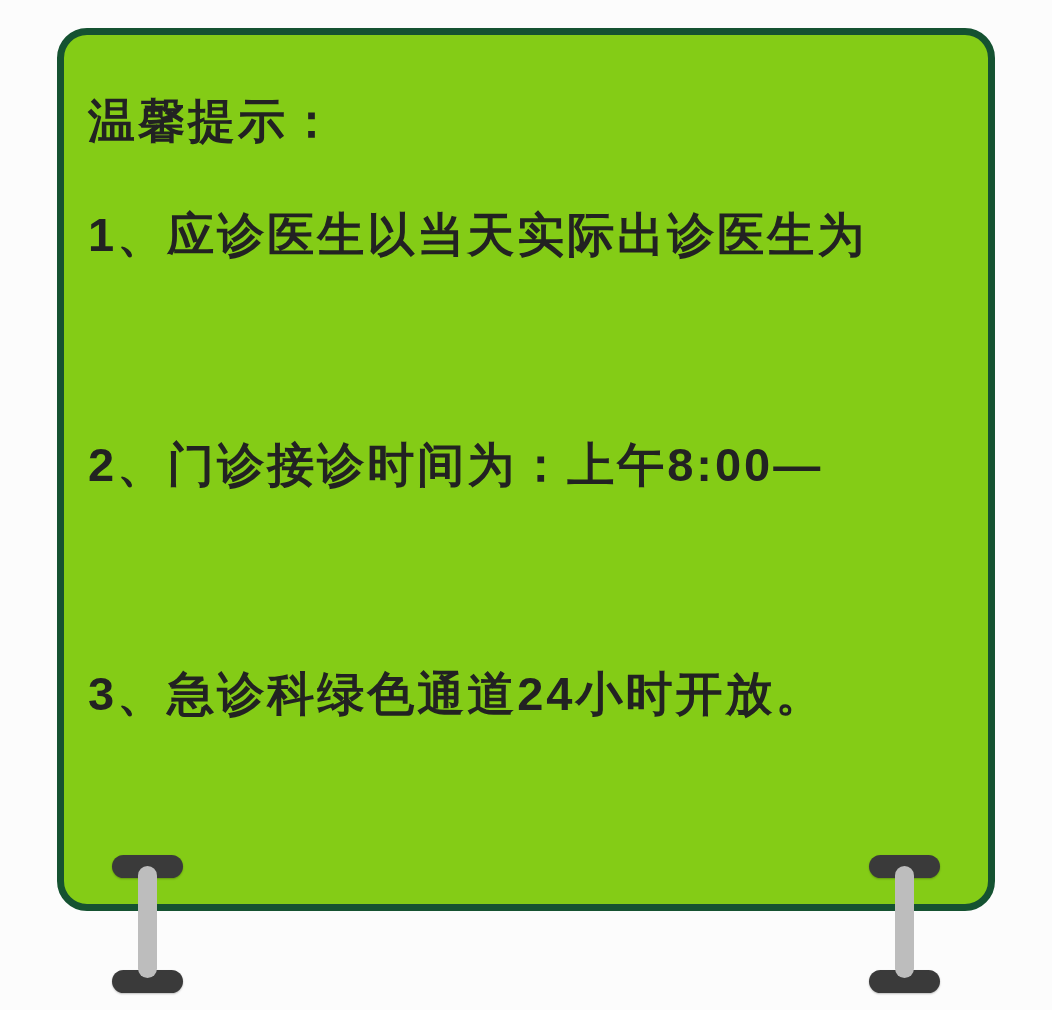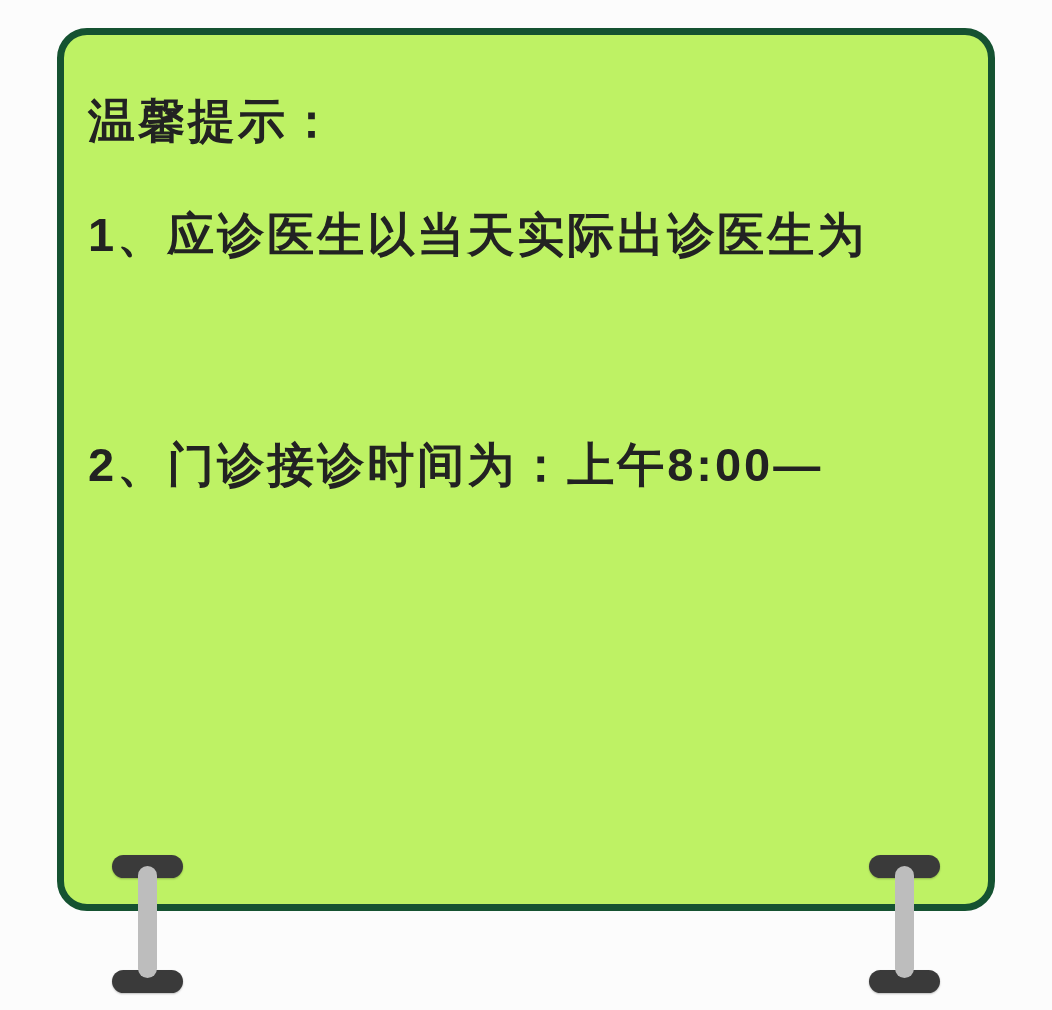--- a/index.html
+++ b/index.html
@@ -17,21 +17,21 @@
   
   .sign-board {
     position: absolute;
     left: 57px;
     top: 28px;
     width: 938px;
     height: 883px;
     box-sizing: border-box;
     border: 7px solid #155231;
     border-radius: 30px;
-    background: #bef264;
+    background: #84cc16;
     z-index: 1;
   }
   .sign-text {
     position: absolute;
     left: 24px;
     margin: 0;
     color: #222222;
     font-size: 47px;
     font-weight: 700;
     letter-spacing: 3px;
@@ -70,20 +70,21 @@
   .cap-right-bottom { left: 869px; top: 970px; }
   .bar-right        { left: 895px; top: 866px; }
 </style>
 </head>
 <body>
 
 <div class="sign-board">
   <p class="sign-text t-title">温馨提示：</p>
   <p class="sign-text t-line0">1、应诊医生以当天实际出诊医生为</p>
   <p class="sign-text t-line2">2、门诊接诊时间为：上午8:00—</p>
+  <p class="sign-text t-line4">3、急诊科绿色通道24小时开放。</p>
 </div>
 
 <div class="leg-cap cap-left-top"></div>
 <div class="leg-cap cap-left-bottom"></div>
 <div class="leg-bar bar-left"></div>
 
 <div class="leg-cap cap-right-top"></div>
 <div class="leg-cap cap-right-bottom"></div>
 <div class="leg-bar bar-right"></div>
 

